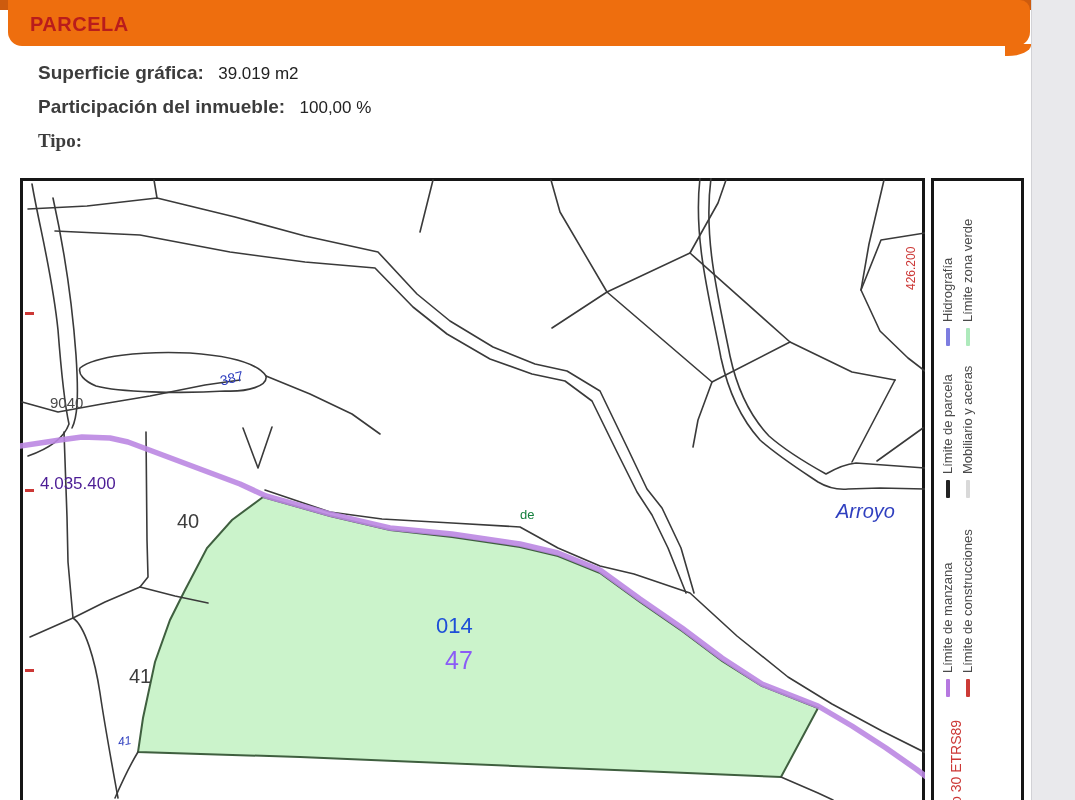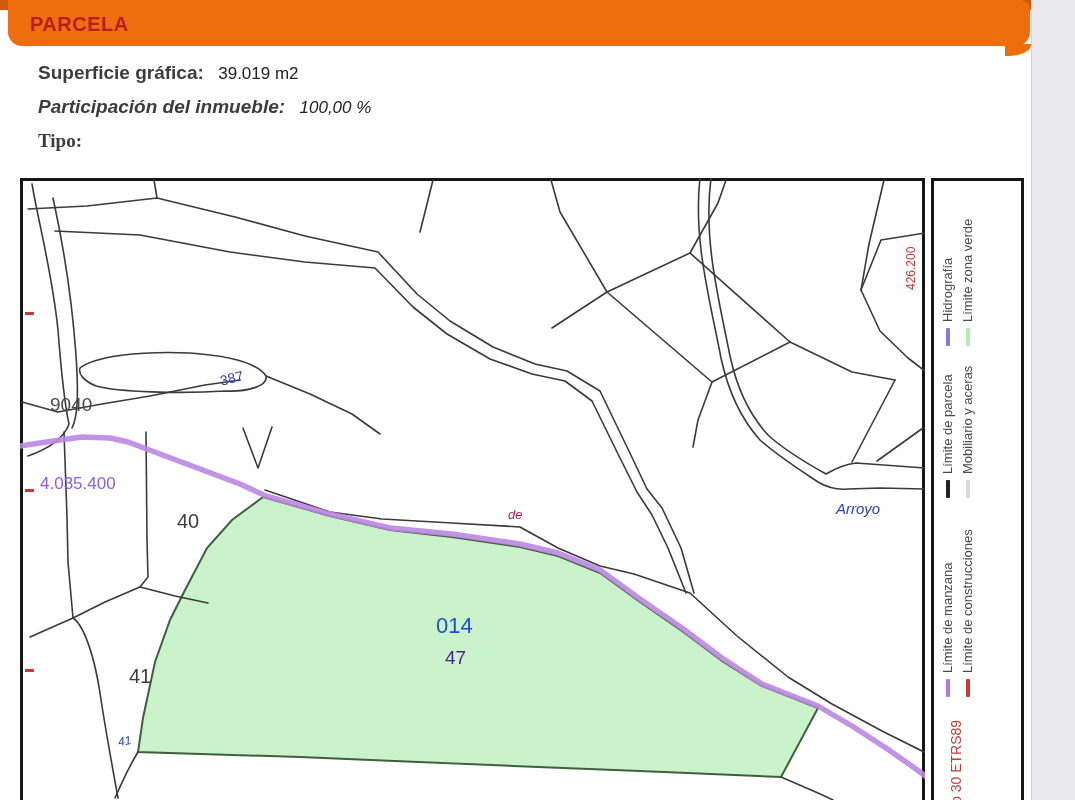--- a/index.html
+++ b/index.html
@@ -61,21 +61,21 @@
 <div class="top-strip"></div>
 <div class="header-bar">
   <div class="tail"></div>
 </div>
 <div class="header-title">PARCELA</div>
 
 <div class="detail-row" style="top:62px;">
   <span class="lbl">Superficie gráfica:</span>
   <span class="val">39.019 m2</span>
 </div>
-<div class="detail-row" style="top:96px;font-style:italic;">
+<div class="detail-row" style="top:96px;">
   <span class="lbl">Participación del inmueble:</span>
   <span class="val">100,00 %</span>
 </div>
 <div class="detail-row" style="top:130px;font-family:Liberation Serif, serif;">
   <span class="lbl">Tipo:</span>
 </div>
 
 <div class="map-box"></div>
 <svg class="map-svg" width="905" height="630" viewBox="20 178 905 630">
 
@@ -113,30 +113,30 @@
     <path d="M781,777 L818,793 L833,800"></path>
   </g>
 
   <path id="purple-line" fill="none" stroke-width="5.5" stroke-linecap="round" stroke-linejoin="round" opacity="0.9" d="M20,446 L60,440 L82,437 L110,438 L128,442 L152,451 L200,469 L240,484 L266,496 L330,514 L390,528 L452,534 L520,544 L558,553 L600,570 L640,599 L682,628 L722,658 L762,684 L818,706 L852,726 L886,748 L916,769 L928,778" stroke="#bb87e2"></path>
 </svg>
 
 <div class="legend-box"></div>
 
 <div class="right-strip"></div>
 
-<div class="map-label" style="left: 50px; top: 395px; color: rgb(74, 74, 74); font-size: 19px;">9040</div>
+<div class="map-label" style="left: 50px; top: 395px; color: rgb(74, 74, 74); font-size: 15px;">9040</div>
 <div class="map-label" style="left: 220px; top: 371px; color: rgb(47, 63, 191); font-size: 14px; transform: rotate(-14deg);">387</div>
-<div class="map-label" style="left: 40px; top: 475px; color: #8b5cf6; font-size: 17px;">4.035.400</div>
+<div class="map-label" style="left: 40px; top: 475px; color: #4c1d95; font-size: 17px;">4.035.400</div>
 <div class="map-label" style="left: 177px; top: 511px; color: rgb(61, 61, 61); font-size: 20px;">40</div>
 <div class="map-label" style="left: 129px; top: 666px; color: rgb(61, 61, 61); font-size: 20px;">41</div>
 <div class="map-label" style="left: 118px; top: 735px; color: rgb(47, 63, 191); font-size: 12px; font-style: italic; transform: rotate(-10deg);">41</div>
 <div class="map-label" style="left: 436px; top: 615px; color: #1d4ed8; font-size: 22px;">014</div>
-<div class="map-label" style="left: 445px; top: 648px; color: #4c1d95; font-size: 19px;">47</div>
-<div class="map-label" style="left: 508px; top: 508px; color: #be185d; font-size: 13px; font-style: italic;">de</div>
-<div class="map-label" style="left: 836px; top: 501px; color: rgb(47, 63, 191); font-size: 15px; font-style: italic;">Arroyo</div>
+<div class="map-label" style="left: 445px; top: 648px; color: #8b5cf6; font-size: 25px;">47</div>
+<div class="map-label" style="left: 520px; top: 508px; color: #15803d; font-size: 13px; ">de</div>
+<div class="map-label" style="left: 836px; top: 501px; color: rgb(47, 63, 191); font-size: 20px; font-style: italic;">Arroyo</div>
 <div class="map-tick" style="left: 25px; top: 312px; background: rgb(204, 56, 54);"></div>
 <div class="map-tick" style="left: 25px; top: 489px; background: rgb(204, 56, 54);"></div>
 <div class="map-tick" style="left: 25px; top: 669px; background: rgb(204, 56, 54);"></div>
 <div class="rot-label" style="left: 905px; top: 290px; color: rgb(204, 56, 54); font-size: 12px;">426.200</div>
 <div class="legend-item" style="left: 941px; top: 346px;"><span class="swatch" style="background: rgb(125, 125, 224);"></span><span>Hidrografía</span></div>
 <div class="legend-item" style="left: 961px; top: 346px;"><span class="swatch" style="background: rgb(174, 234, 188);"></span><span>Límite zona verde</span></div>
 <div class="legend-item" style="left: 941px; top: 498px;"><span class="swatch" style="background: rgb(34, 34, 34);"></span><span>Límite de parcela</span></div>
 <div class="legend-item" style="left: 961px; top: 498px;"><span class="swatch" style="background: rgb(217, 217, 217);"></span><span>Mobiliario y aceras</span></div>
 <div class="legend-item" style="left: 941px; top: 697px;"><span class="swatch" style="background: rgb(182, 120, 224);"></span><span>Límite de manzana</span></div>
 <div class="legend-item" style="left: 961px; top: 697px;"><span class="swatch" style="background: rgb(204, 58, 54);"></span><span>Límite de construcciones</span></div>

